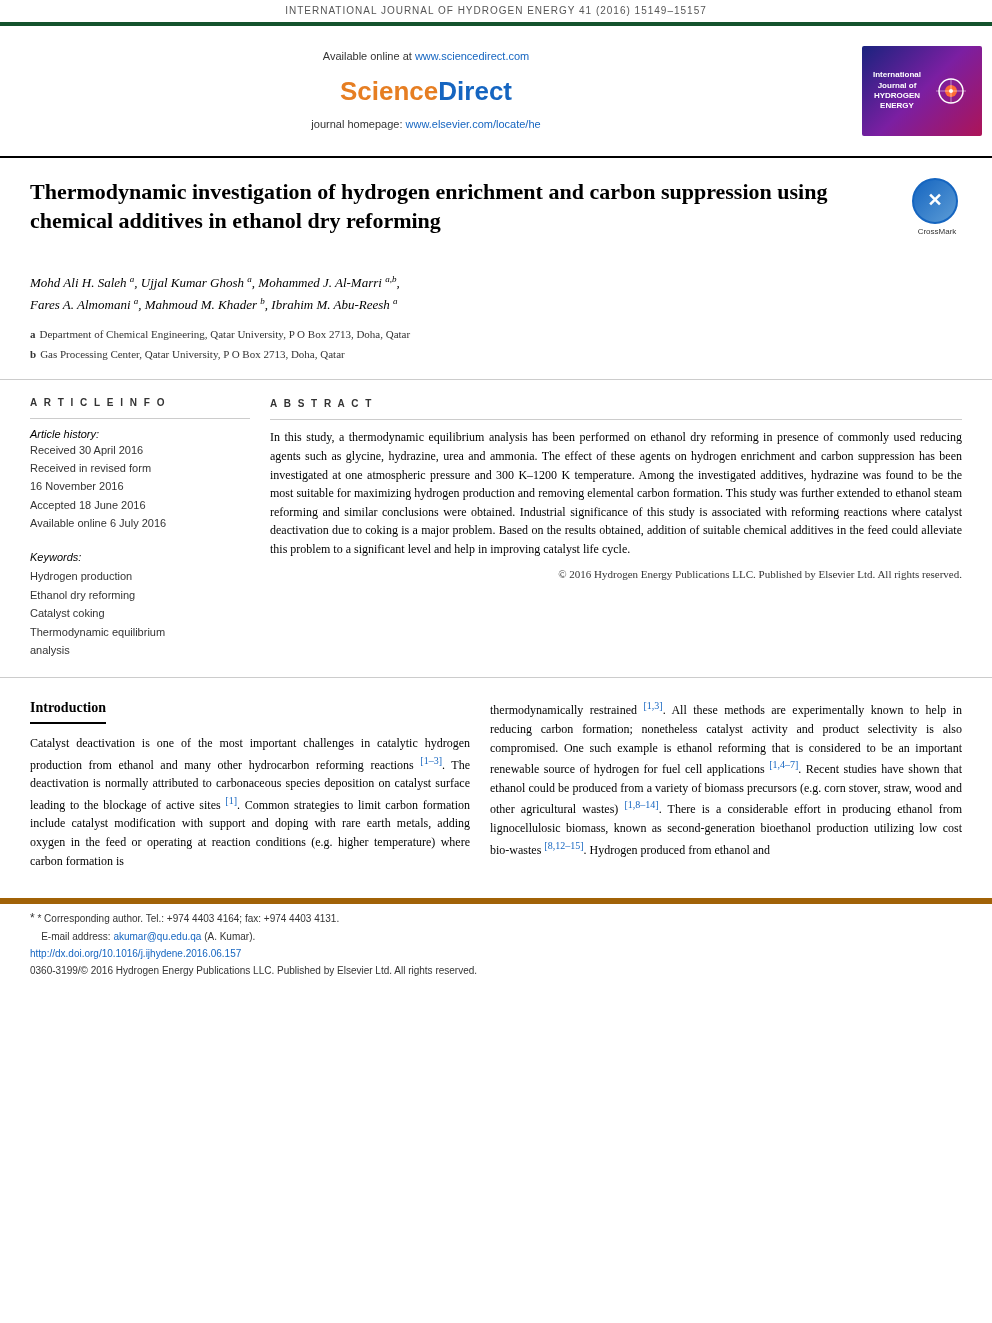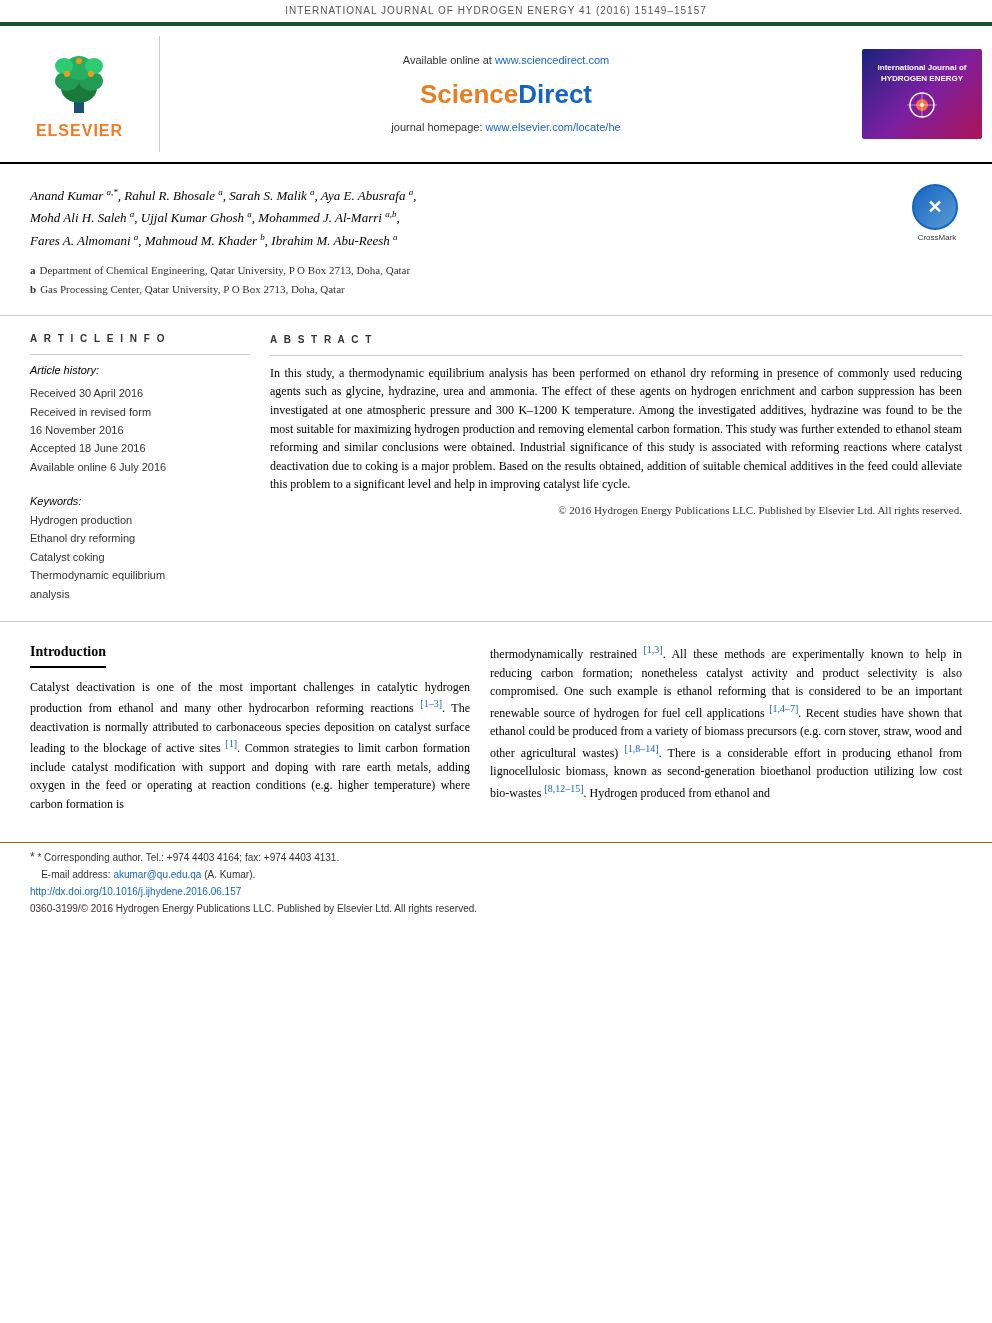--- a/index.html
+++ b/index.html
@@ -112,21 +112,21 @@
       align-items: center;
       justify-content: center;
       padding: 10px;
     }
 
     .journal-cover {
       width: 134px;
       height: 90px;
       background: linear-gradient(135deg, #1a237e 0%, #7b1fa2 50%, #ad1457 100%);
       display: flex;
-      flex-direction: column;
+      flex-direction: row;
       align-items: center;
       justify-content: center;
       color: white;
       padding: 6px;
       border-radius: 2px;
     }
 
     .journal-cover-title {
       font-size: 8px;
       text-align: center;
@@ -231,21 +231,21 @@
 
     .section-divider {
       border: none;
       border-top: 1px solid #ccc;
       margin: 8px 0;
     }
 
     .article-history-label {
       font-style: italic;
       font-size: 11px;
-      margin-bottom: 8px;
+      margin-bottom: 0;
     }
 
     .history-item {
       font-size: 11px;
       margin-bottom: 3px;
       color: #333;
     }
 
     .keywords-label {
       font-style: italic;
@@ -312,21 +312,21 @@
 
     .body-text .ref {
       color: #1565c0;
       font-size: 10px;
       vertical-align: super;
       text-decoration: none;
     }
 
     
     .page-footer {
-      border-top: 1px solid #a16207;
+      border-top: 6px solid #a16207;
       padding: 6px 30px;
       font-size: 10px;
       color: #333;
       font-family: Arial, sans-serif;
     }
 
     .footnote {
       font-size: 10px;
       margin-bottom: 3px;
       font-family: Arial, sans-serif;
@@ -339,39 +339,20 @@
 
     .star { font-size: 12px; }
   </style>
 </head>
 <body>
 
 <div class="top-banner">INTERNATIONAL JOURNAL OF HYDROGEN ENERGY 41 (2016) 15149–15157</div>
 
 <div class="header-section">
 
-  <div class="header-left">
-    <div class="elsevier-logo">
-      <svg class="elsevier-tree" viewBox="0 0 80 70">
-
-        <rect x="35" y="55" width="10" height="12" fill="#1a5276"></rect>
-        <ellipse cx="40" cy="42" rx="18" ry="15" fill="#1a7a3c"></ellipse>
-        <ellipse cx="28" cy="35" rx="12" ry="10" fill="#239b56"></ellipse>
-        <ellipse cx="52" cy="35" rx="12" ry="10" fill="#239b56"></ellipse>
-        <ellipse cx="40" cy="22" rx="14" ry="12" fill="#27ae60"></ellipse>
-        <ellipse cx="25" cy="20" rx="9" ry="8" fill="#2ecc71"></ellipse>
-        <ellipse cx="55" cy="20" rx="9" ry="8" fill="#2ecc71"></ellipse>
-
-        <circle cx="28" cy="28" r="3" fill="#f39c12"></circle>
-        <circle cx="52" cy="28" r="3" fill="#f39c12"></circle>
-        <circle cx="40" cy="15" r="3" fill="#f39c12"></circle>
-      </svg>
-      <span class="elsevier-text">ELSEVIER</span>
-    </div>
-  </div>
 
   <div class="header-center">
     <span class="available-online">
       Available online at
       <a class="sciencedirect-link" href="#">www.sciencedirect.com</a>
     </span>
     <div class="sciencedirect-logo">
       <span class="sd-science">Science</span><span class="sd-direct">Direct</span>
     </div>
     <span class="journal-homepage">
@@ -396,23 +377,24 @@
   </div>
 </div>
 
 <div class="title-section">
 
   <div class="crossmark">
     <div class="crossmark-inner">✕</div>
     <div style="font-size:8px; text-align:center; font-family:Arial; color:#333; margin-top:2px;">CrossMark</div>
   </div>
 
+  <div class="article-title">Thermodynamic investigation of hydrogen enrichment and carbon suppression using chemical additives in ethanol dry reforming</div>
 
   <div class="authors">
-    <em>Anand Kumar <sup class="sup">a,*</sup>, Rahul R. Bhosale <sup class="sup">a</sup>, Sarah S. Malik <sup class="sup">a</sup>, Aya E. Abusrafa <sup class="sup">a</sup>,</em><br>
+    <br>
     <em>Mohd Ali H. Saleh <sup class="sup">a</sup>, Ujjal Kumar Ghosh <sup class="sup">a</sup>, Mohammed J. Al-Marri <sup class="sup">a,b</sup>,</em><br>
     <em>Fares A. Almomani <sup class="sup">a</sup>, Mahmoud M. Khader <sup class="sup">b</sup>, Ibrahim M. Abu-Reesh <sup class="sup">a</sup></em>
   </div>
 
   <div class="affiliations">
     <div class="affil-item">
       <span class="affil-label">a</span>
       <span>Department of Chemical Engineering, Qatar University, P O Box 2713, Doha, Qatar</span>
     </div>
     <div class="affil-item">

